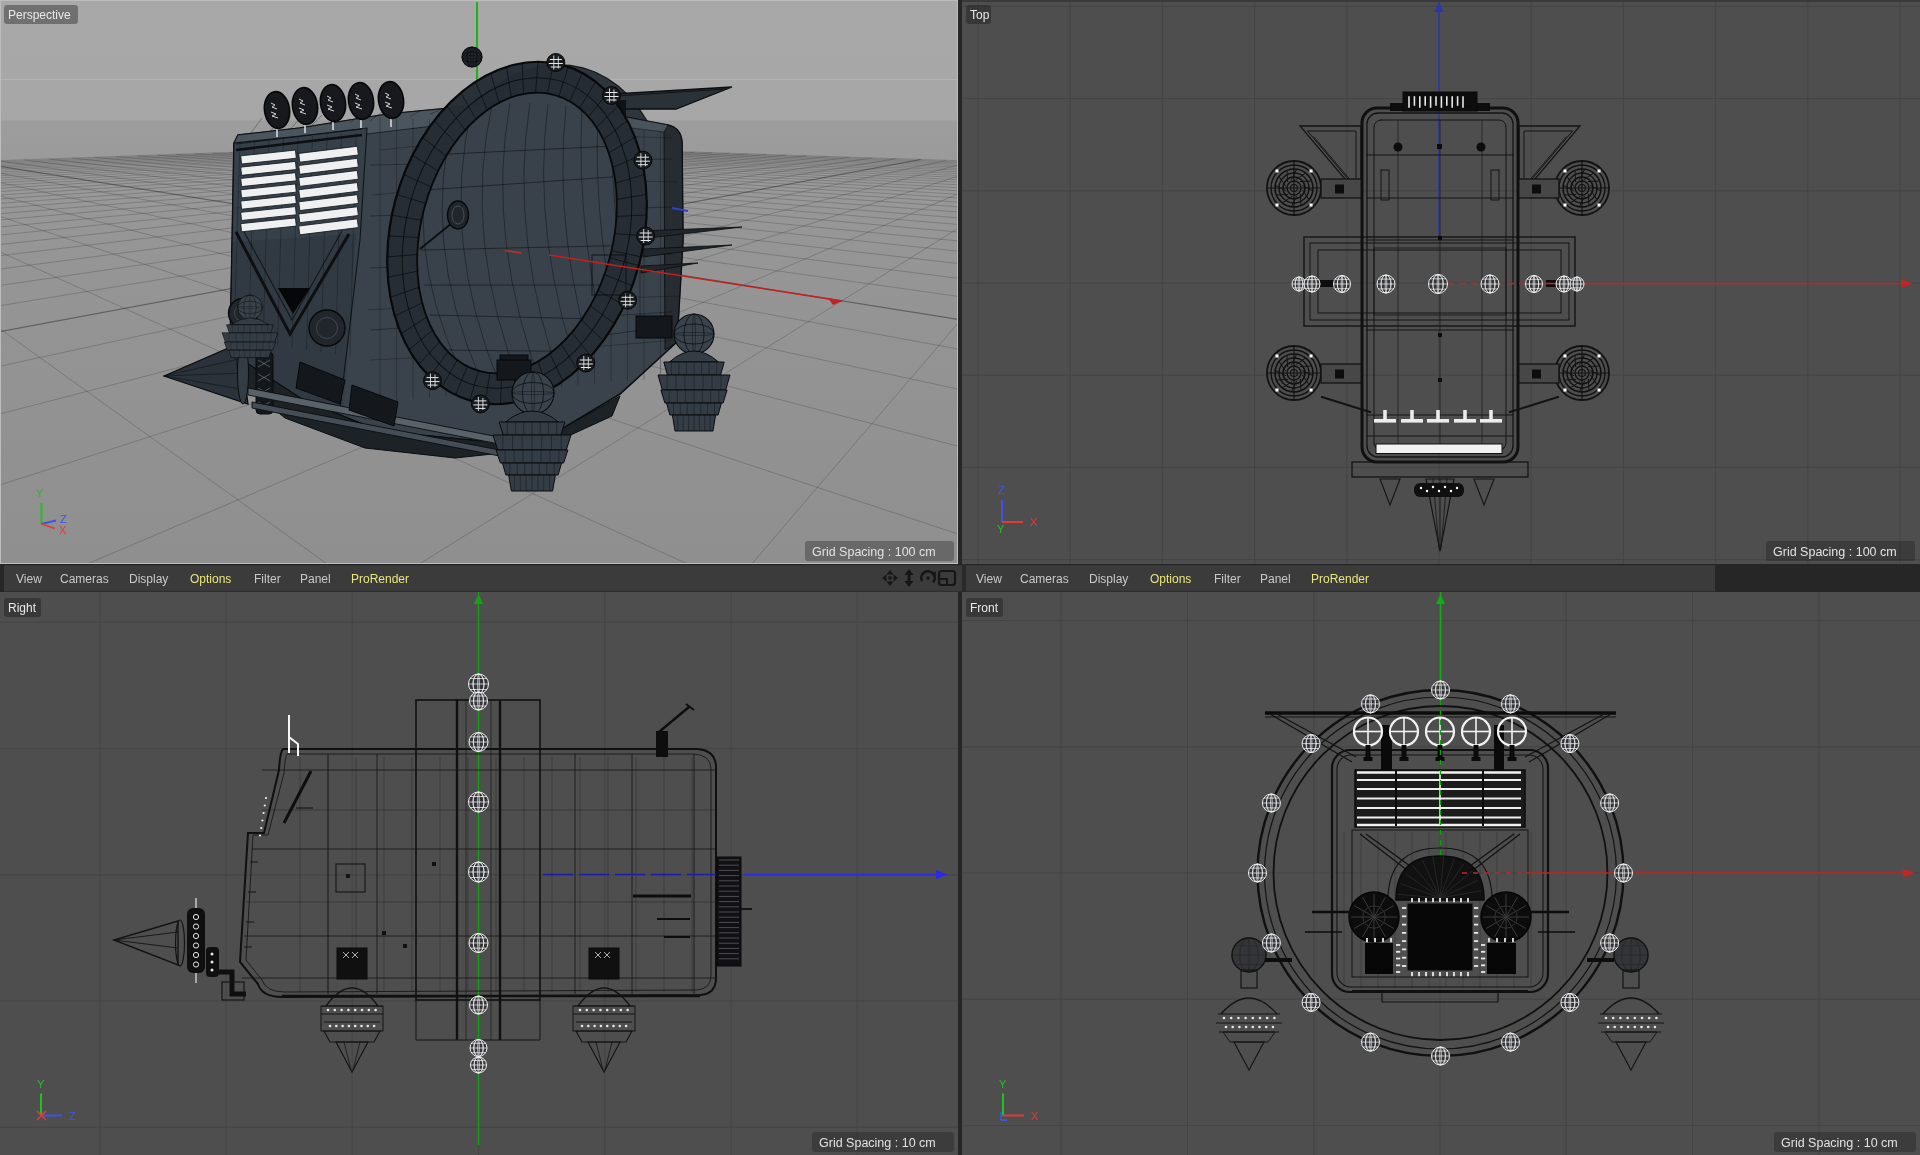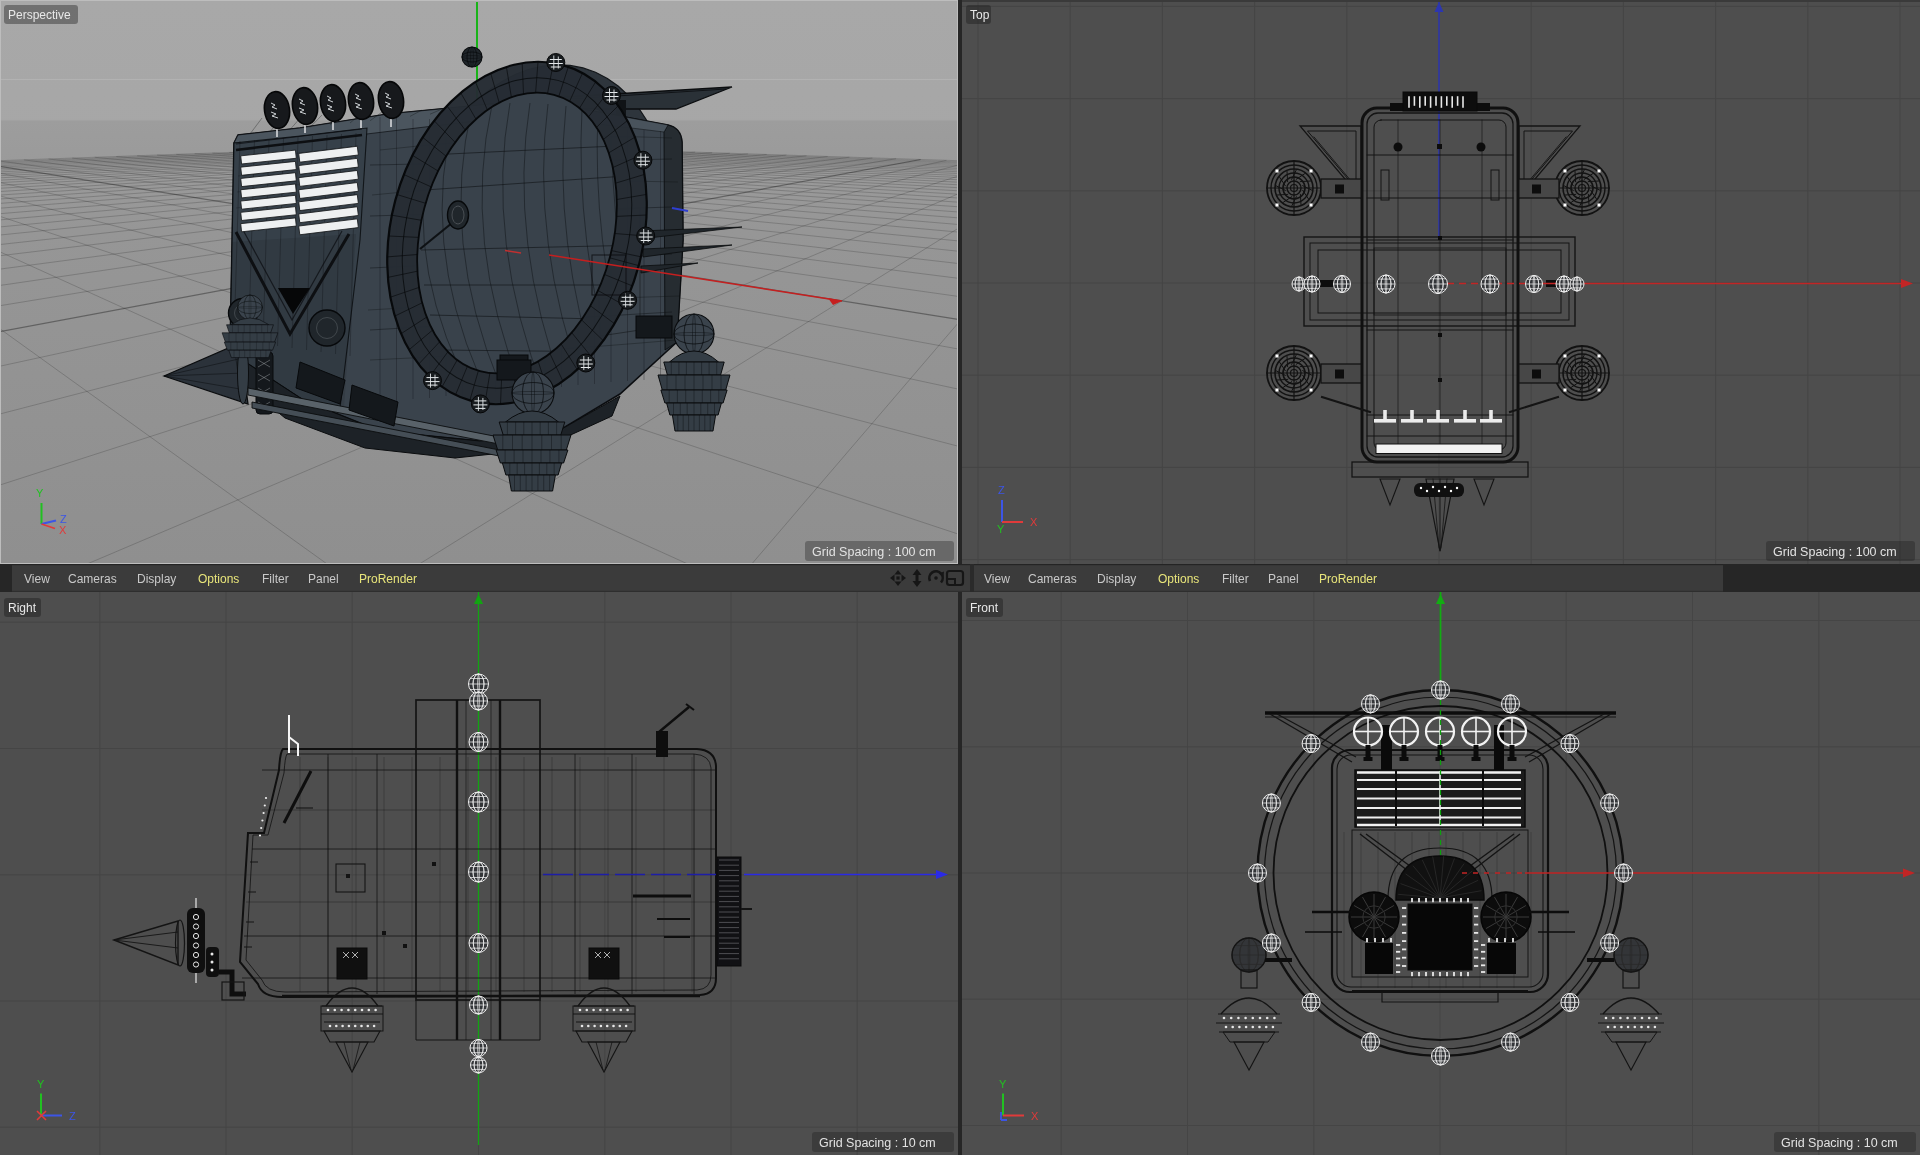--- a/index.html
+++ b/index.html
@@ -930,21 +930,21 @@
 <g>
           <rect x="4" y="5" rx="3" ry="3" width="25" height="19" fill="rgba(22,22,22,0.38)"></rect>
           <text x="8" y="19" font-size="12" fill="#e8e8e8">Top</text>
         </g>
 <g>
           <rect x="804" y="541" rx="3" ry="3" width="149" height="20" fill="rgba(22,22,22,0.32)"></rect>
           <text x="811" y="556" font-size="12.5" fill="#e2e2e2">Grid Spacing : 100 cm</text>
         </g>
 </svg>
     </div>
- <div class="vp" style="left:12px;top:564px;width:1711px;height:28px">
+ <div class="vp" style="left:4px;top:564px;width:1711px;height:28px">
       <svg width="1920" height="28" viewBox="0 0 1920 28" font-family="'Liberation Sans',sans-serif">
  <rect x="0" y="0" width="1920" height="28" fill="#3b3b3b"></rect>
  <rect x="0" y="0" width="1920" height="1.2" fill="#242424"></rect>
  <rect x="0" y="26.8" width="1920" height="1.2" fill="#2e2e2e"></rect>
  <rect x="958" y="0" width="4" height="28" fill="#2a2a2a"></rect>
  <text x="12" y="18.5" font-size="12" fill="#c9c9c9">View</text>
         <text x="56" y="18.5" font-size="12" fill="#c9c9c9">Cameras</text>
         <text x="125" y="18.5" font-size="12" fill="#c9c9c9">Display</text>
         <text x="186" y="18.5" font-size="12" fill="#e8e57a">Options</text>
         <text x="250" y="18.5" font-size="12" fill="#c9c9c9">Filter</text>

